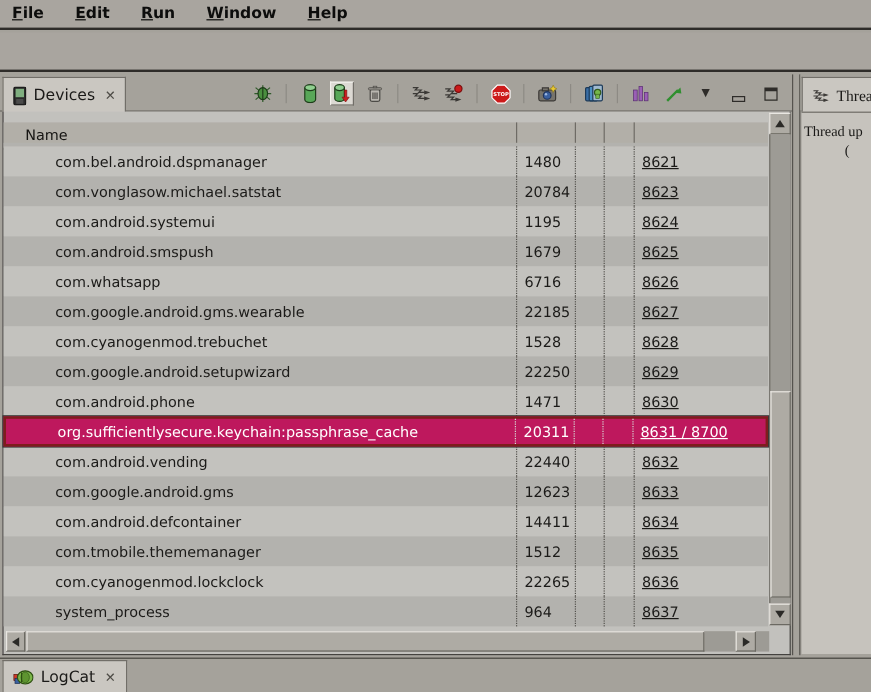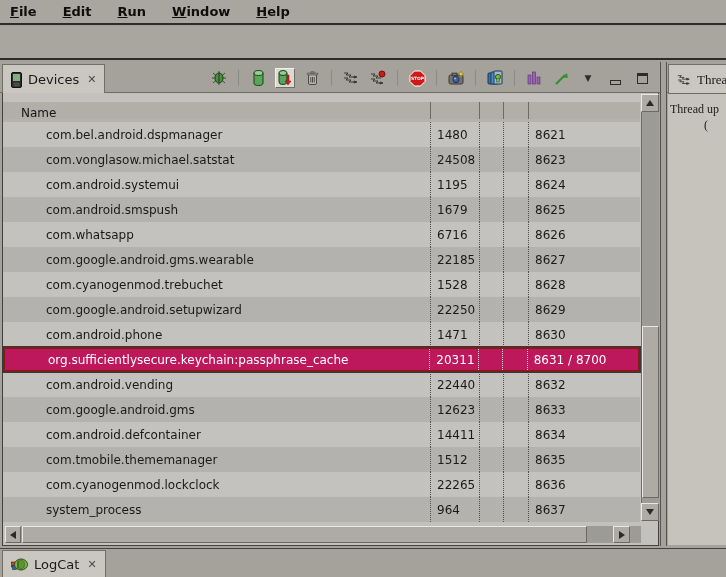--- a/index.html
+++ b/index.html
@@ -60,21 +60,21 @@
   .trow.dark  { background:#b3b2ae; }
   .trow.selected {
     background:#be185d; color:#ffffff;
     border:2px solid #7f1d1d; box-shadow:0 0 0 1px #3a3835;
     position:relative; z-index:2;
   }
   .tcell { height:100%; display:flex; align-items:center; overflow:hidden; white-space:nowrap; }
   .tc-name { width:427px; padding-left:43px; }
   .tc-pid  { width:49px; padding-left:6px;text-align:right; }
   .tc-a { width:24px; } .tc-b { width:25px; }
-  .tc-port { width:112px; padding-left:6px; }
+  .tc-port { width:112px; padding-left:6px;text-decoration:underline; }
   .tcell + .tcell { border-left:1px dotted #53514c; }
   .trow.selected .tcell + .tcell { border-left:1px dotted #d8d8d4; }
   
   .sb-btn { background:#aeaba4; border:1px solid; border-color:#e9e7e2 #6b6962 #6b6962 #e9e7e2;
     display:flex; align-items:center; justify-content:center; cursor:pointer; }
   .tri { width:0; height:0; }
   .tri-up    { border-left:4px solid transparent; border-right:4px solid transparent; border-bottom:6px solid #2b2a27; }
   .tri-down  { border-left:4px solid transparent; border-right:4px solid transparent; border-top:6px solid #2b2a27; }
   .tri-left  { border-top:4px solid transparent; border-bottom:4px solid transparent; border-right:6px solid #2b2a27; }
   .tri-right { border-top:4px solid transparent; border-bottom:4px solid transparent; border-left:6px solid #2b2a27; }
@@ -261,21 +261,21 @@
     <div class="rows" id="rows">
         <div class="trow light">
           <div class="tcell tc-name">com.bel.android.dspmanager</div>
           <div class="tcell tc-pid">1480</div>
           <div class="tcell tc-a"></div>
           <div class="tcell tc-b"></div>
           <div class="tcell tc-port">8621</div>
         </div>
         <div class="trow dark">
           <div class="tcell tc-name">com.vonglasow.michael.satstat</div>
-          <div class="tcell tc-pid">24508</div>
+          <div class="tcell tc-pid">20784</div>
           <div class="tcell tc-a"></div>
           <div class="tcell tc-b"></div>
           <div class="tcell tc-port">8623</div>
         </div>
         <div class="trow light">
           <div class="tcell tc-name">com.android.systemui</div>
           <div class="tcell tc-pid">1195</div>
           <div class="tcell tc-a"></div>
           <div class="tcell tc-b"></div>
           <div class="tcell tc-port">8624</div>

